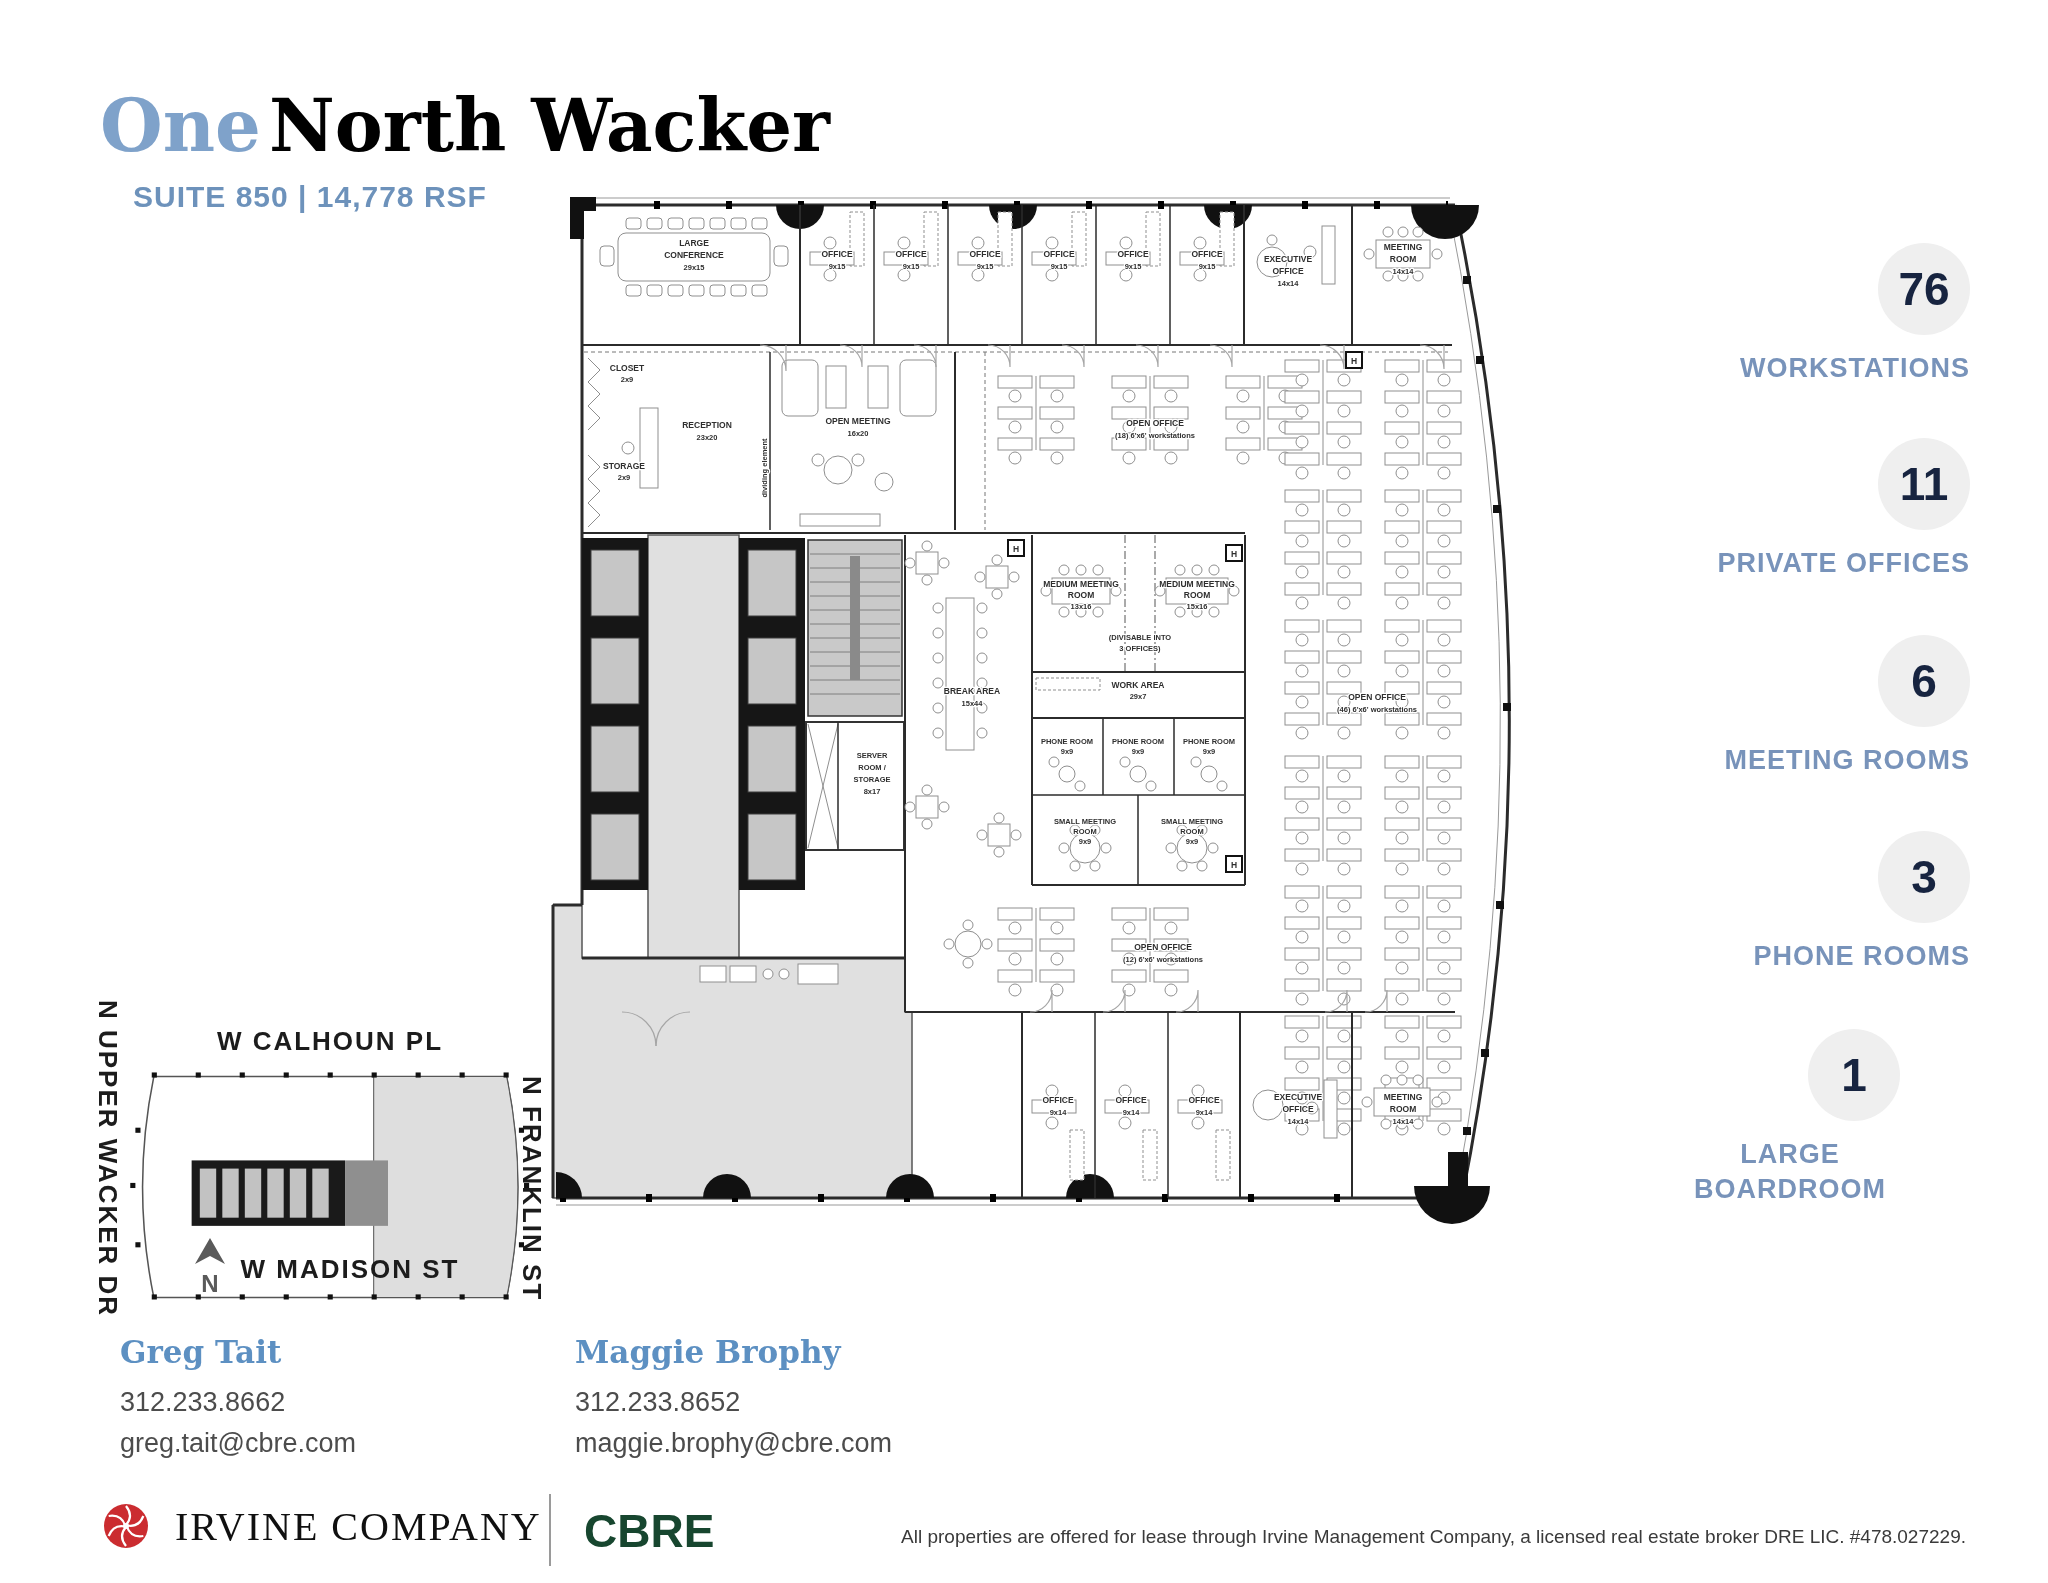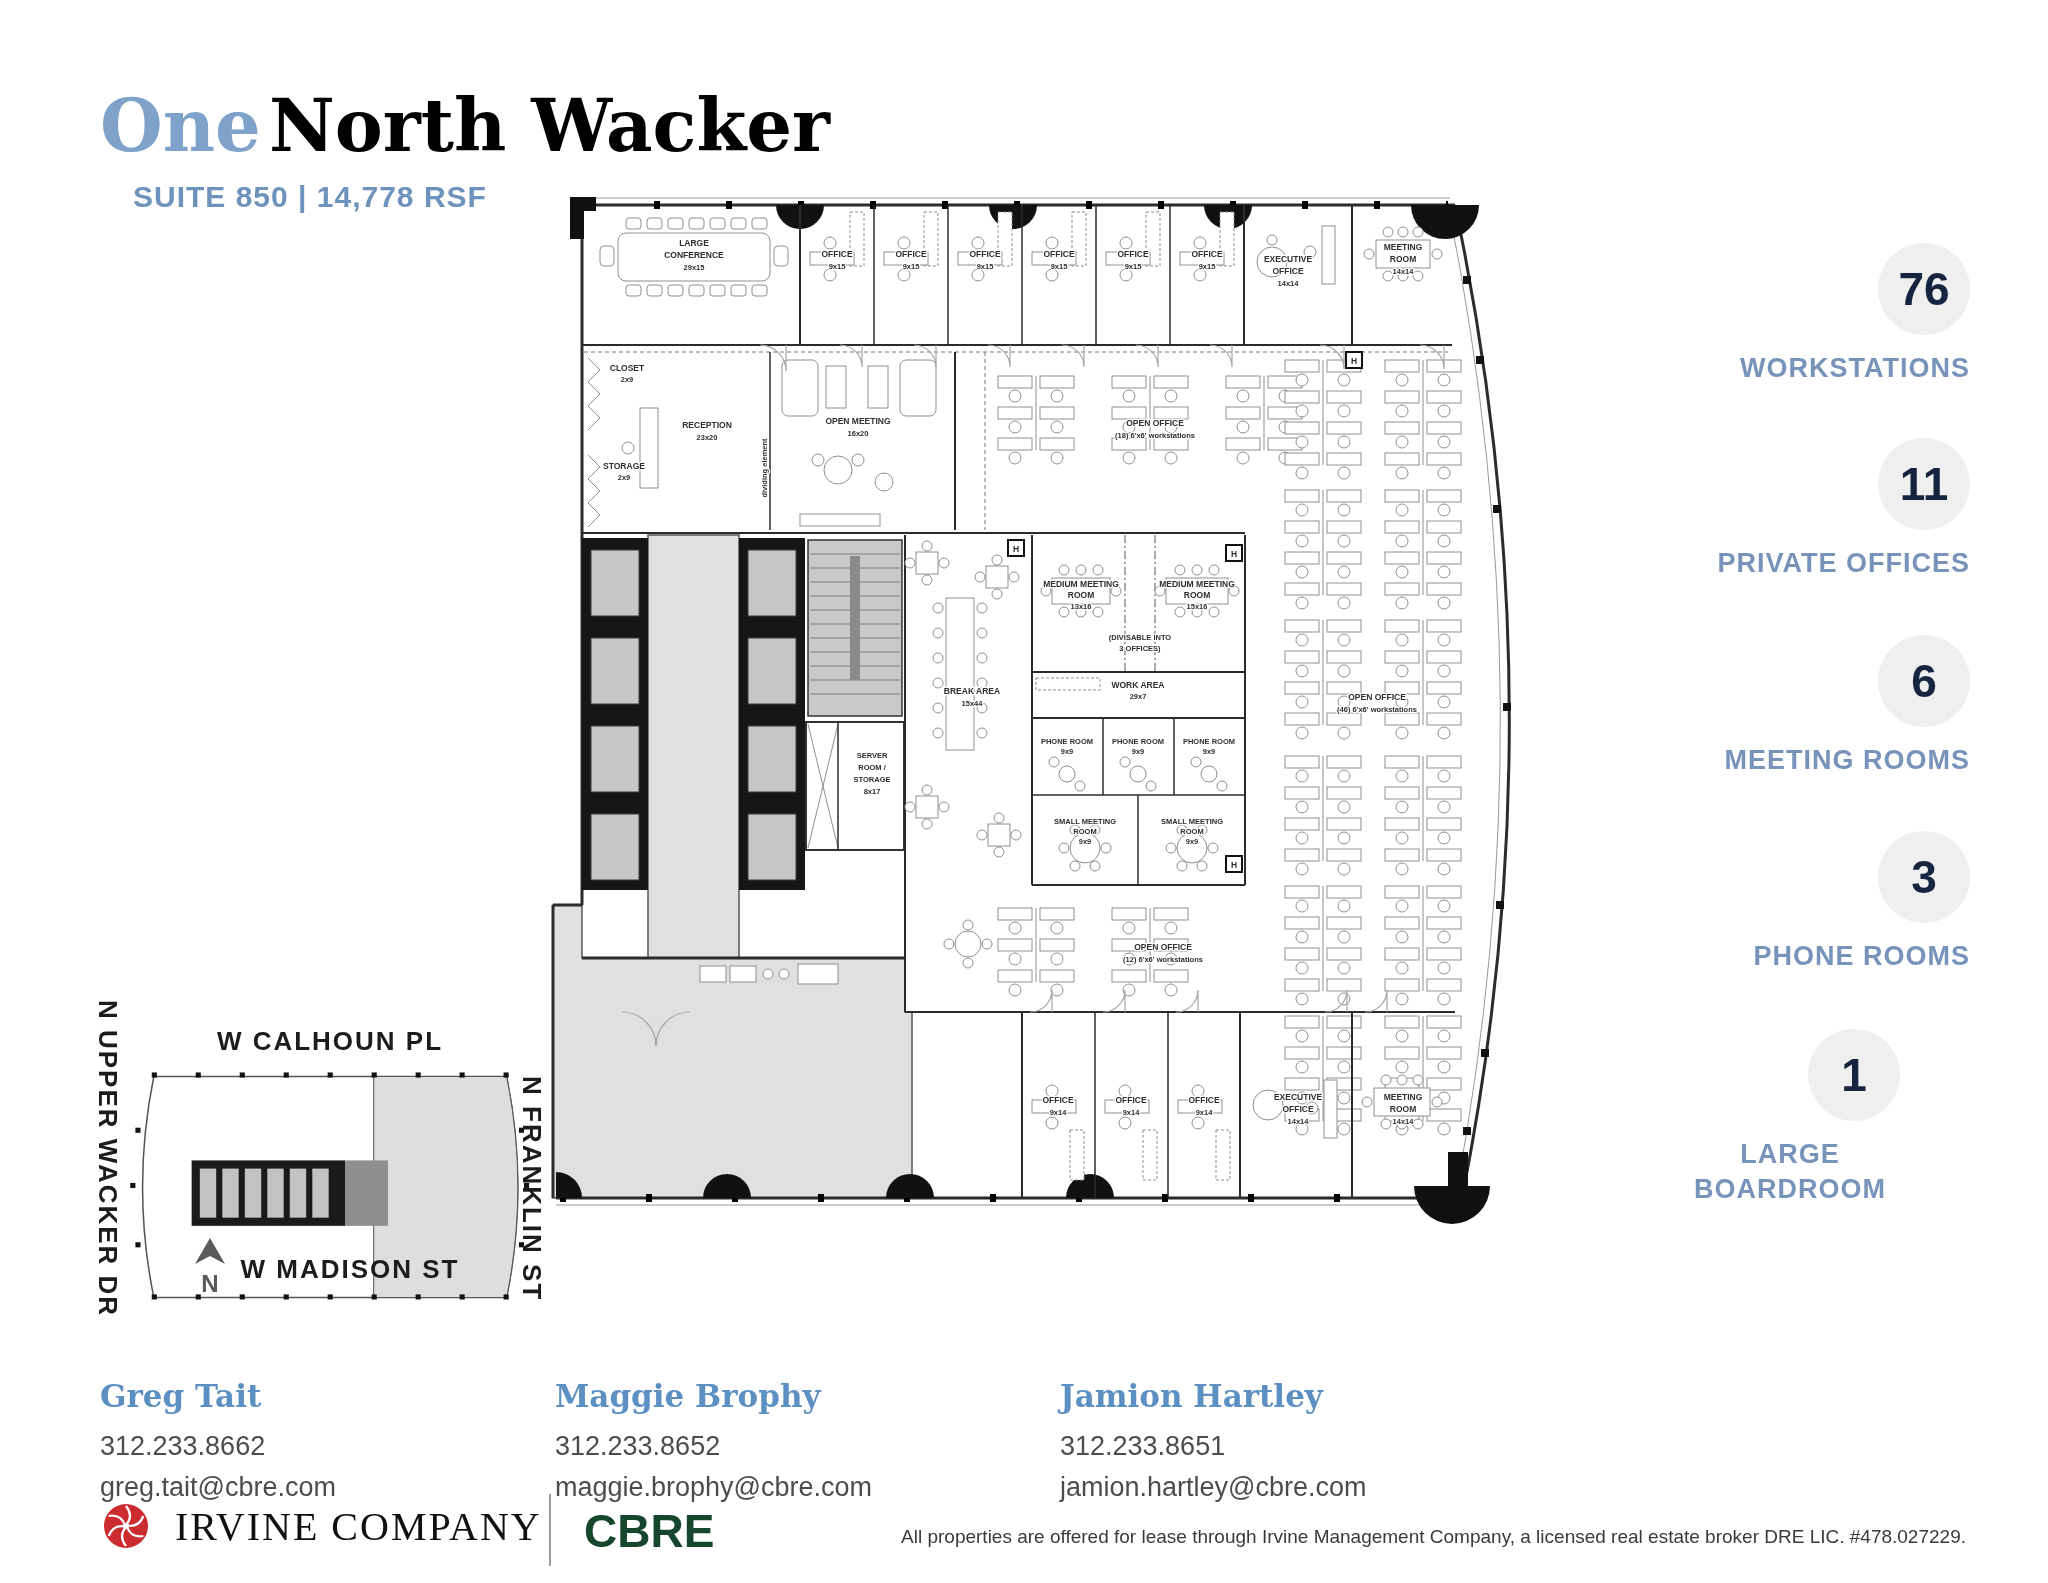--- a/index.html
+++ b/index.html
@@ -39,21 +39,21 @@
   
   #minimap{position:absolute;left:118px;top:1062px;width:450px;height:250px;}
   .street{position:absolute;font-size:26px;font-weight:bold;color:#1c1c1c;letter-spacing:2px;}
   #street-top{left:140px;top:1026px;width:380px;text-align:center;}
   #street-bottom{left:160px;top:1254px;width:380px;text-align:center;}
   #street-left{left:92px;top:1000px;height:350px;writing-mode:vertical-rl;}
   #street-right{left:516px;top:1076px;height:270px;writing-mode:vertical-rl;}
   #north{position:absolute;left:190px;top:1236px;width:40px;height:64px;text-align:center;}
   #north .n-label{font-size:24px;font-weight:bold;color:#5a5a5a;line-height:1;margin-top:2px;}
   
-  .contact{position:absolute;top:1378px;}
+  .contact{position:absolute;top:1334px;margin-left:20px;}
   .contact .name{font-family:"DejaVu Serif",serif;font-weight:bold;font-size:31px;color:#5d90c2;margin-bottom:12px;}
   .contact .line{font-size:27px;color:#4c4c4c;line-height:1.5;}
   #contact-0{left:100px;} #contact-1{left:555px;} #contact-2{left:1060px;}
   
   #irvine{position:absolute;left:100px;top:1500px;display:flex;align-items:center;gap:23px;}
   #irvine .irvine-text{font-family:"Liberation Serif",serif;font-size:40px;color:#101010;letter-spacing:2px;}
   #footer-divider{position:absolute;left:549px;top:1494px;width:2px;height:72px;background:#9a9a9a;}
   #cbre{position:absolute;left:584px;top:1504px;font-size:46px;font-weight:bold;color:#17462f;letter-spacing:0px;}
   #disclaimer{position:absolute;right:82px;top:1526px;width:1120px;text-align:right;font-size:19px;color:#3a3a3a;}
 </style>
@@ -629,25 +629,20 @@
   <div class="contact" id="contact-0">
     <div class="name">Greg Tait</div>
     <div class="line">312.233.8662</div>
     <div class="line">greg.tait@cbre.com</div>
   </div>
   <div class="contact" id="contact-1">
     <div class="name">Maggie Brophy</div>
     <div class="line">312.233.8652</div>
     <div class="line">maggie.brophy@cbre.com</div>
   </div>
-  <div class="contact" id="contact-2">
-    <div class="name">Jamion Hartley</div>
-    <div class="line">312.233.8651</div>
-    <div class="line">jamion.hartley@cbre.com</div>
-  </div>
 
   <div id="irvine">
     <svg width="52" height="52" viewBox="0 0 52 52">
       <circle cx="26" cy="26" r="22" fill="#cb2c30"></circle>
       <g stroke="#fff" stroke-width="2.2" fill="none">
         <path d="M26,6 Q34,16 26,25"></path>
         <path d="M26,6 Q34,16 26,25" transform="rotate(60 26 26)"></path>
         <path d="M26,6 Q34,16 26,25" transform="rotate(120 26 26)"></path>
         <path d="M26,6 Q34,16 26,25" transform="rotate(180 26 26)"></path>
         <path d="M26,6 Q34,16 26,25" transform="rotate(240 26 26)"></path>

